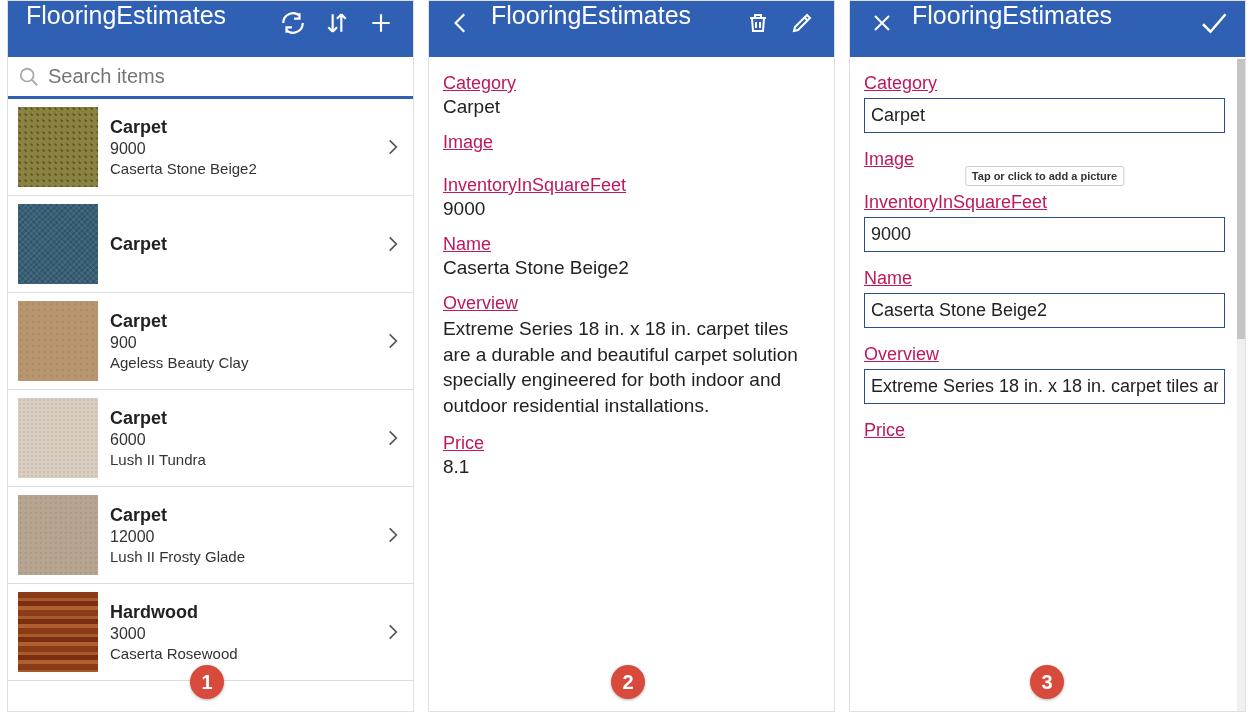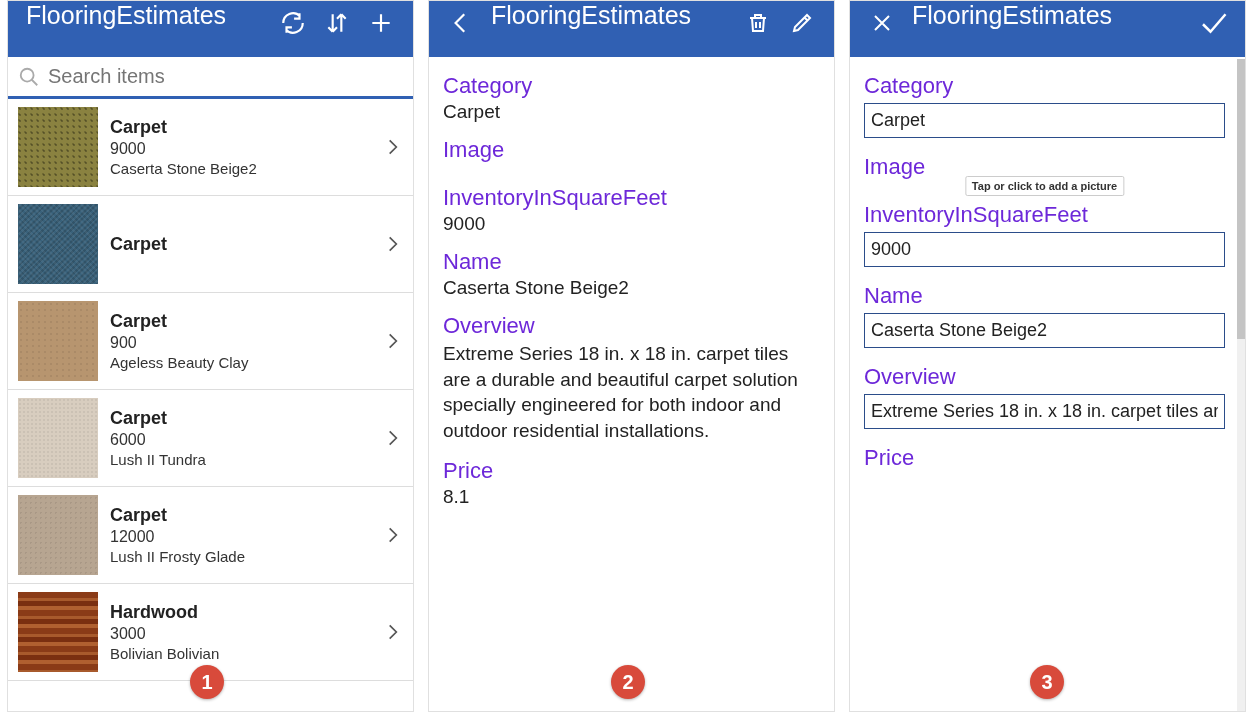--- a/index.html
+++ b/index.html
@@ -82,21 +82,21 @@
   }
   .item-text { flex:1; }
   .item-title { font-size:18px; font-weight:700; color:#222; }
   .item-sub { font-size:16px; color:#333; margin-top:2px;}
   .item-sub2 { font-size:15px; color:#333; margin-top:2px;}
   .chev { width:28px; color:#555; display:flex;align-items:center;justify-content:center;}
   .chev svg{stroke:#555;fill:none;stroke-width:2;width:20px;height:30px;}
 
   
   .content { flex:1; overflow-y:auto; padding:10px 4px 10px 4px; }
-  .field-label { color:#6d28d9; font-size:22px; padding:6px 10px 2px 10px; }
+  .field-label { color:#be185d; font-size:18px; padding:6px 10px 2px 10px;text-decoration:underline; }
   .field-value { color:#222; font-size:19px; padding:0 10px 8px 10px; }
   .field-value.big { line-height:1.35; }
 
   .img-wrap { display:flex; justify-content:center; padding:4px 0 10px 0; position:relative;}
   .detail-img { width:200px; height:200px; }
   .edit-img { width:200px; height:200px; position:relative;}
   .edit-img-overlay {
     position:absolute; top:50%; left:50%; transform:translate(-50%,-50%);
     background:#fff; border:1px solid #ccc; font-size:11px;
     padding:3px 6px; border-radius:2px; color:#333;
@@ -274,21 +274,21 @@
           </svg>
         </div>
       </div>
       <div class="list-item">
         <div class="thumb">
           <div class="sw sw-wood"></div>
         </div>
         <div class="item-text">
           <div class="item-title">Hardwood</div>
           <div class="item-sub">3000</div>
-          <div class="item-sub2">Bolivian Bolivian</div>
+          <div class="item-sub2">Caserta Rosewood</div>
         </div>
         <div class="chev">
           <svg viewBox="0 0 24 24">
             <path d="M8 4l8 8-8 8"></path>
           </svg>
         </div>
       </div>
     </div>
 </div>
 

